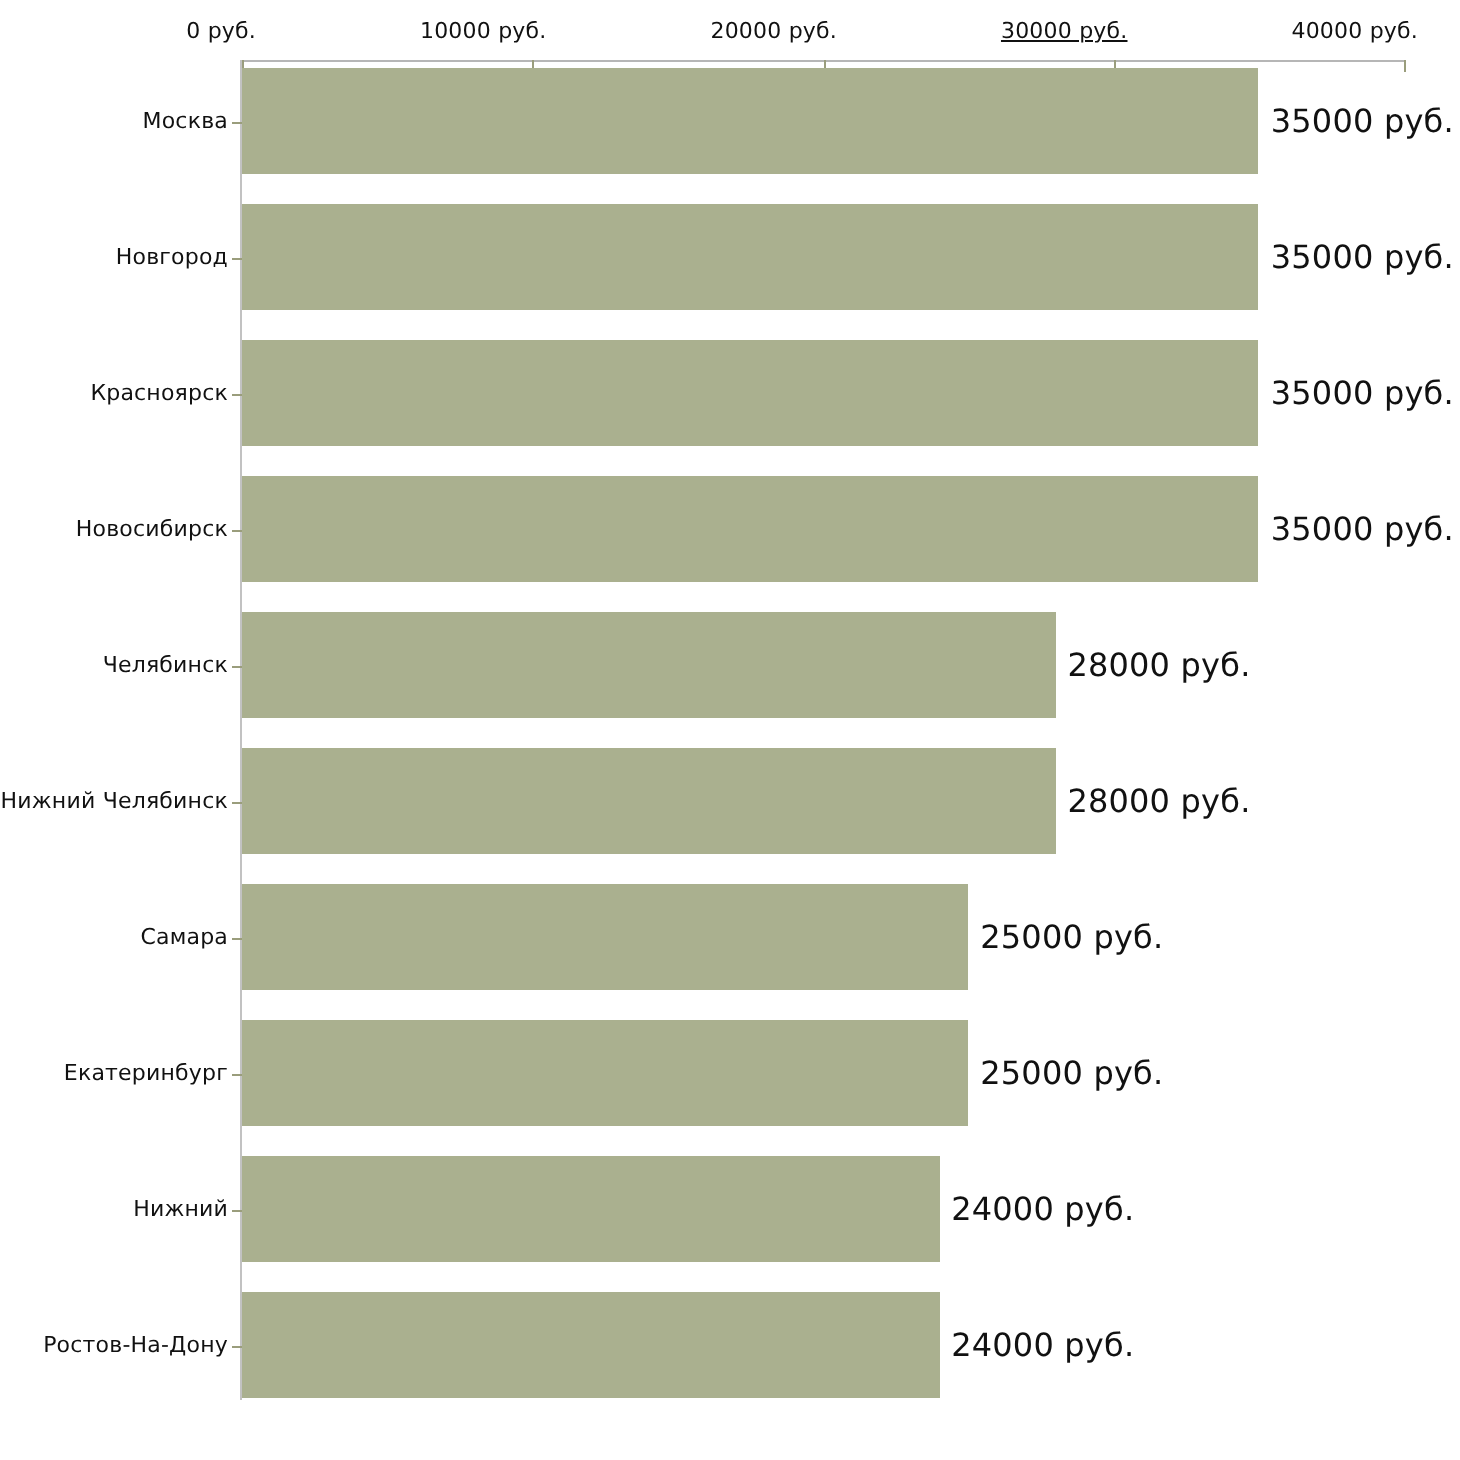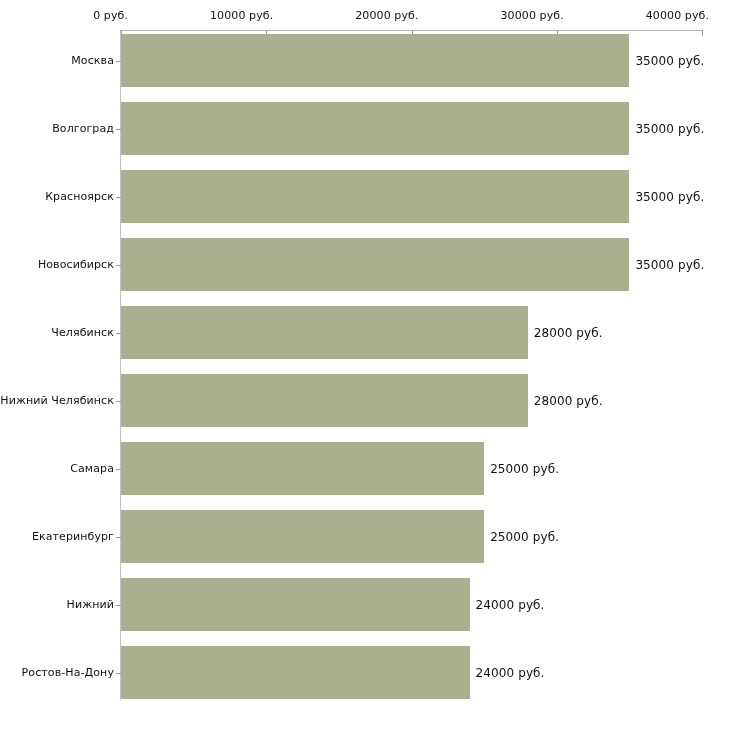--- a/index.html
+++ b/index.html
@@ -79,21 +79,21 @@
 
   
   .bar {
     position: absolute;
     left: 121px;
     height: 53px;
     background: #aab08f;
   }
   .bar-value {
     position: absolute;
-    font-size: 12px;
+    font-size: 16px;
     line-height: 12px;
     color: #111111;
     white-space: nowrap;
     transform: translateY(-50%);
     letter-spacing: 0.1px;
   }
 </style>
 </head>
 <body>
 
@@ -103,30 +103,30 @@
   <div class="axis-left-line"></div>
 
   <div id="xticks-layer">
       <div class="xtick" style="left: 121px;"></div>
       <div class="xtick-label" style="left: 128px;">0 руб.</div>
       <div class="xtick" style="left: 266.25px;"></div>
       <div class="xtick-label" style="left: 273.25px;">10000 руб.</div>
       <div class="xtick" style="left: 411.5px;"></div>
       <div class="xtick-label" style="left: 418.5px;">20000 руб.</div>
       <div class="xtick" style="left: 556.75px;"></div>
-      <div class="xtick-label" style="left: 563.75px;">30000 руб.</div>
+      <div class="xtick-label" style="left: 563.75px; text-decoration: underline;">30000 руб.</div>
       <div class="xtick" style="left: 702px;"></div>
       <div class="xtick-label" style="left: 709px;">40000 руб.</div>
     </div>
 
   <div id="yticks-layer">
       <div class="ytick" style="top: 61px;"></div>
       <div class="ytick-label" style="top: 60.5px;">Москва</div>
       <div class="ytick" style="top: 129px;"></div>
-      <div class="ytick-label" style="top: 128.5px;">Волгоград</div>
+      <div class="ytick-label" style="top: 128.5px;">Новгород</div>
       <div class="ytick" style="top: 197px;"></div>
       <div class="ytick-label" style="top: 196.5px;">Красноярск</div>
       <div class="ytick" style="top: 265px;"></div>
       <div class="ytick-label" style="top: 264.5px;">Новосибирск</div>
       <div class="ytick" style="top: 333px;"></div>
       <div class="ytick-label" style="top: 332.5px;">Челябинск</div>
       <div class="ytick" style="top: 401px;"></div>
       <div class="ytick-label" style="top: 400.5px;">Нижний Челябинск</div>
       <div class="ytick" style="top: 469px;"></div>
       <div class="ytick-label" style="top: 468.5px;">Самара</div>

